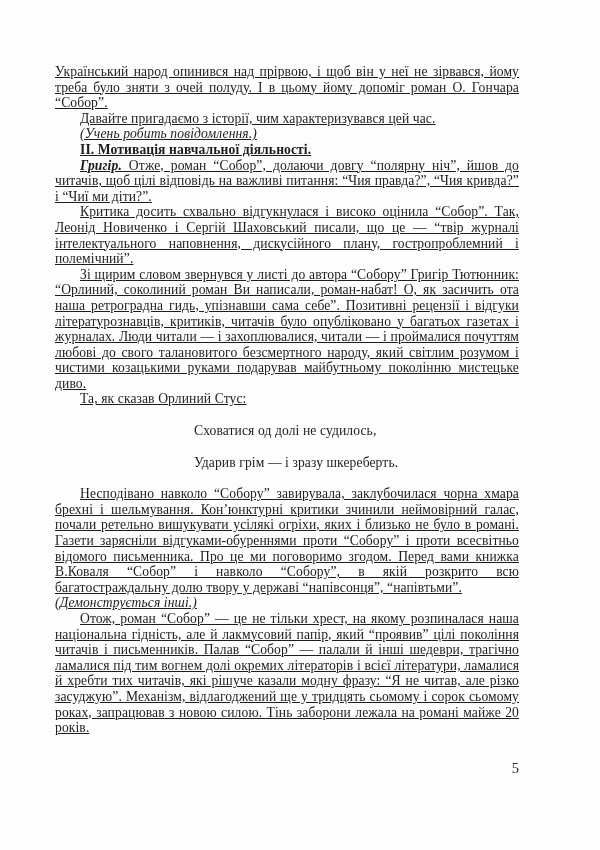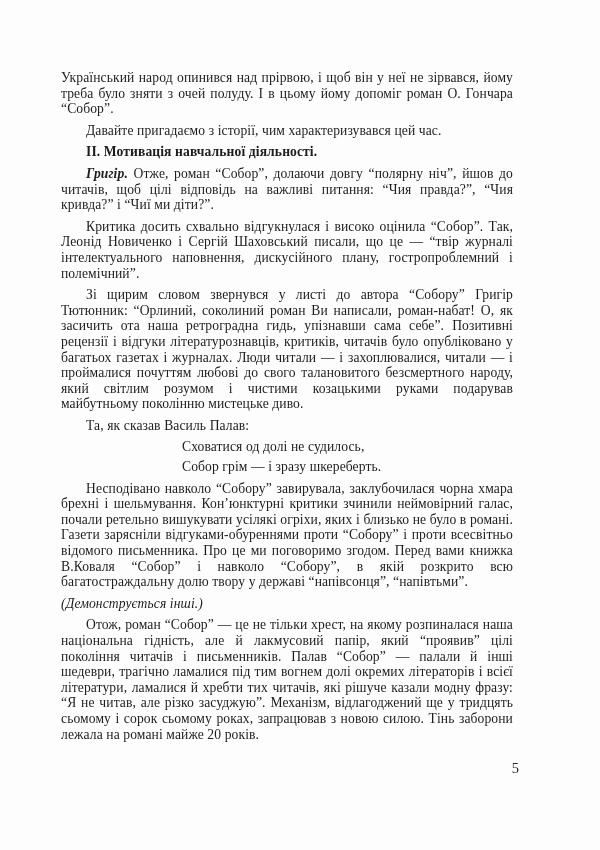--- a/index.html
+++ b/index.html
@@ -20,33 +20,34 @@
     position: absolute;
     left: 55px;
     top: 64px;
     width: 464px;
     font-size: 13.6px;
     line-height: 15.6px;
     text-align: justify;
     letter-spacing: 0.1px;
   }
   .para {
-    margin: 6px;
+    margin: 0;
     padding: 0;
+    text-decoration: underline;
   }
   .indent { text-indent: 25px; }
   .italic { font-style: italic; }
   .bold   { font-weight: 700; }
   .lead   { font-weight: 700; font-style: italic; }
   .verse  {
     margin-left: 123px;
     text-align: left;
   }
   .verse .verse-line {
-    margin: 4px;
+    margin: 16px;
     text-align: left;
   }
   .page-number {
     position: absolute;
     top: 760px;
     right: 81px;
     font-size: 14.5px;
     color: #2a2a2a;
   }
 </style>
@@ -54,34 +55,35 @@
 <body>
 
 <div class="page">
   <main class="text-block">
 
     <p class="para">Український народ опинився над прірвою, і щоб він у неї не зірвався, йому треба було зняти з очей полуду. І в цьому йому допоміг роман О. Гончара “Собор”.</p>
 
 
     <p class="para indent">Давайте пригадаємо з історії, чим характеризувався цей час.</p>
 
+    <p class="para indent italic">(Учень робить повідомлення.)</p>
 
     <p class="para indent bold">ІІ. Мотивація навчальної діяльності.</p>
 
     <p class="para indent"><span class="lead">Григір.</span><span> Отже, роман “Собор”, долаючи довгу “полярну ніч”, йшов до читачів, щоб цілі відповідь на важливі питання: “Чия правда?”, “Чия кривда?” і “Чиї ми діти?”.</span></p>
 
     <p class="para indent">Критика досить схвально відгукнулася і високо оцінила “Собор”. Так, Леонід Новиченко і Сергій Шаховський писали, що це — “твір журналі інтелектуального наповнення, дискусійного плану, гостропроблемний і полемічний”.</p>
 
     <p class="para indent">Зі щирим словом звернувся у листі до автора “Собору” Григір Тютюнник: “Орлиний, соколиний роман Ви написали, роман-набат! О, як засичить ота наша ретроградна гидь, упізнавши сама себе”. Позитивні рецензії і відгуки літературознавців, критиків, читачів було опубліковано у багатьох газетах і журналах. Люди читали — і захоплювалися, читали — і проймалися почуттям любові до свого талановитого безсмертного народу, який світлим розумом і чистими козацькими руками подарував майбутньому поколінню мистецьке диво.</p>
 
-    <p class="para indent">Та, як сказав Василь Палав:</p>
+    <p class="para indent">Та, як сказав Орлиний Стус:</p>
 
     <div class="verse">
       <p class="verse-line">Сховатися од долі не судилось,</p>
-      <p class="verse-line">Собор грім — і зразу шкереберть.</p>
+      <p class="verse-line">Ударив грім — і зразу шкереберть.</p>
     </div>
 
     <p class="para indent">Несподівано навколо “Собору” завирувала, заклубочилася чорна хмара брехні і шельмування. Кон’юнктурні критики зчинили неймовірний галас, почали ретельно вишукувати усілякі огріхи, яких і близько не було в романі. Газети зарясніли відгуками-обуреннями проти “Собору” і проти всесвітньо відомого письменника. Про це ми поговоримо згодом. Перед вами книжка В.Коваля “Собор” і навколо “Собору”, в якій розкрито всю багатостраждальну долю твору у державі “напівсонця”, “напівтьми”.</p>
 
     <p class="para italic">(Демонструється інші.)</p>
 
     <p class="para indent">Отож, роман “Собор” — це не тільки хрест, на якому розпиналася наша національна гідність, але й лакмусовий папір, який “проявив” цілі покоління читачів і письменників. Палав “Собор” — палали й інші шедеври, трагічно ламалися під тим вогнем долі окремих літераторів і всієї літератури, ламалися й хребти тих читачів, які рішуче казали модну фразу: “Я не читав, але різко засуджую”. Механізм, відлагоджений ще у тридцять сьомому і сорок сьомому роках, запрацював з новою силою. Тінь заборони лежала на романі майже 20 років.</p>
 
   </main>
 

